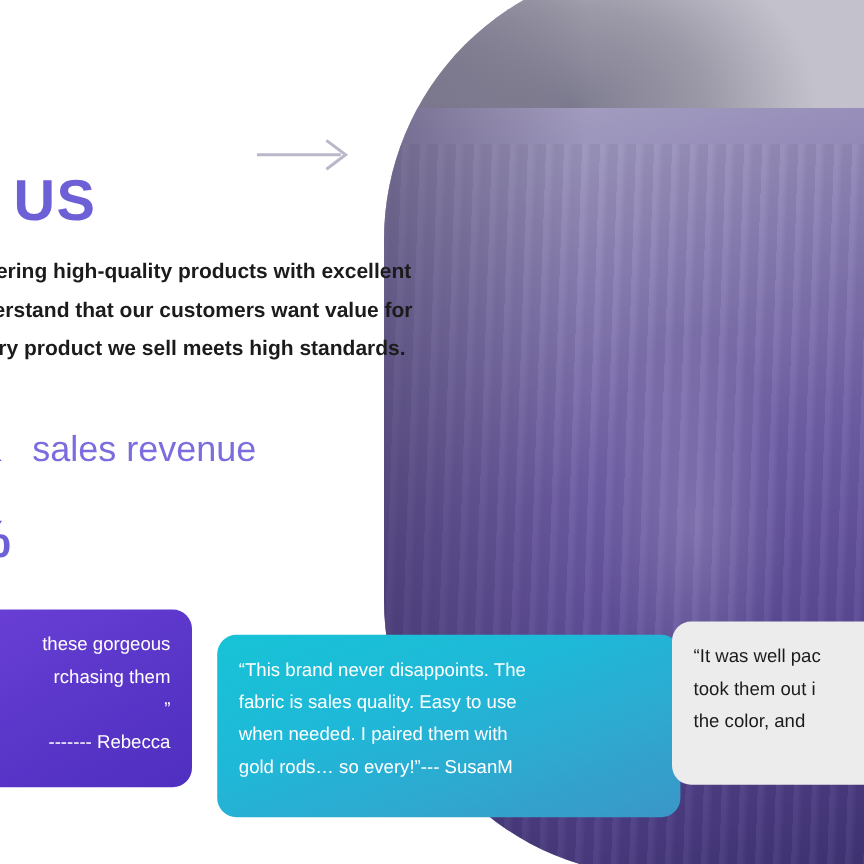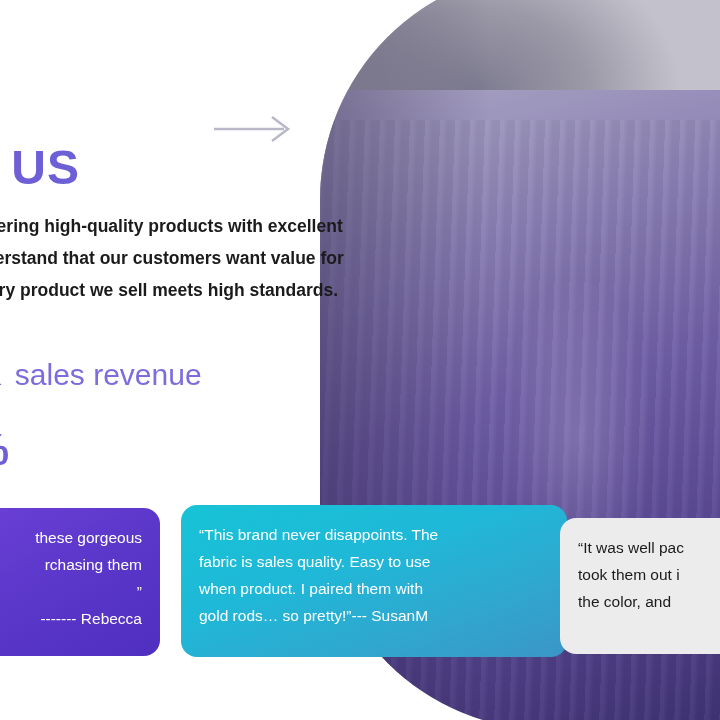--- a/index.html
+++ b/index.html
@@ -137,21 +137,21 @@
   }
   .stat-number {
     font-size: 44px;
     font-weight: bold;
     color: #6d5fd6;
     letter-spacing: 1px;
   }
   .stat-label {
     font-size: 30px;
     color: #7b6ddd;
-    margin-left: 12px;
+    margin-left: 24px;
     white-space: nowrap;
   }
   #stat-1 { left: -30px; top: 345px; }
   #stat-2 { left: -30px; top: 425px; }
 
   
   .card {
     position: absolute;
     border-radius: 16px;
     color: #ffffff;
@@ -166,21 +166,21 @@
   #card-1 {
     left: -60px;
     top: 508px;
     width: 220px;
     height: 148px;
     background: linear-gradient(150deg, #6d41d8 0%, #5a36c9 55%, #4f2fc0 100%);
     text-align: right;
   }
   #card-2 {
     left: 181px;
-    top: 505px;
+    top: 529px;
     width: 386px;
     height: 152px;
     background: linear-gradient(160deg, #17c3d6 0%, #1fb8d8 40%, #2fa8cf 70%, #3a96c7 100%);
   }
   #card-3 {
     left: 560px;
     top: 518px;
     width: 200px;
     height: 136px;
     background: #ececec;
@@ -228,22 +228,22 @@
   <div class="card" id="card-1">
     <div class="cline">these gorgeous</div>
     <div class="cline">rchasing them</div>
     <div class="cline">”</div>
     <div class="cline">------- Rebecca</div>
   </div>
 
   <div class="card" id="card-2">
     <div class="cline">“This brand never disappoints. The</div>
     <div class="cline">fabric is sales quality. Easy to use</div>
-    <div class="cline">when product. I paired them with</div>
-    <div class="cline"> gold rods… so pretty!”---   SusanM</div>
+    <div class="cline">when needed. I paired them with</div>
+    <div class="cline"> gold rods… so every!”---   SusanM</div>
   </div>
 
   <div class="card" id="card-3">
     <div class="cline">“It was well pac</div>
     <div class="cline">took them out i</div>
     <div class="cline"> the color, and</div>
   </div>
 
 </div>
 

